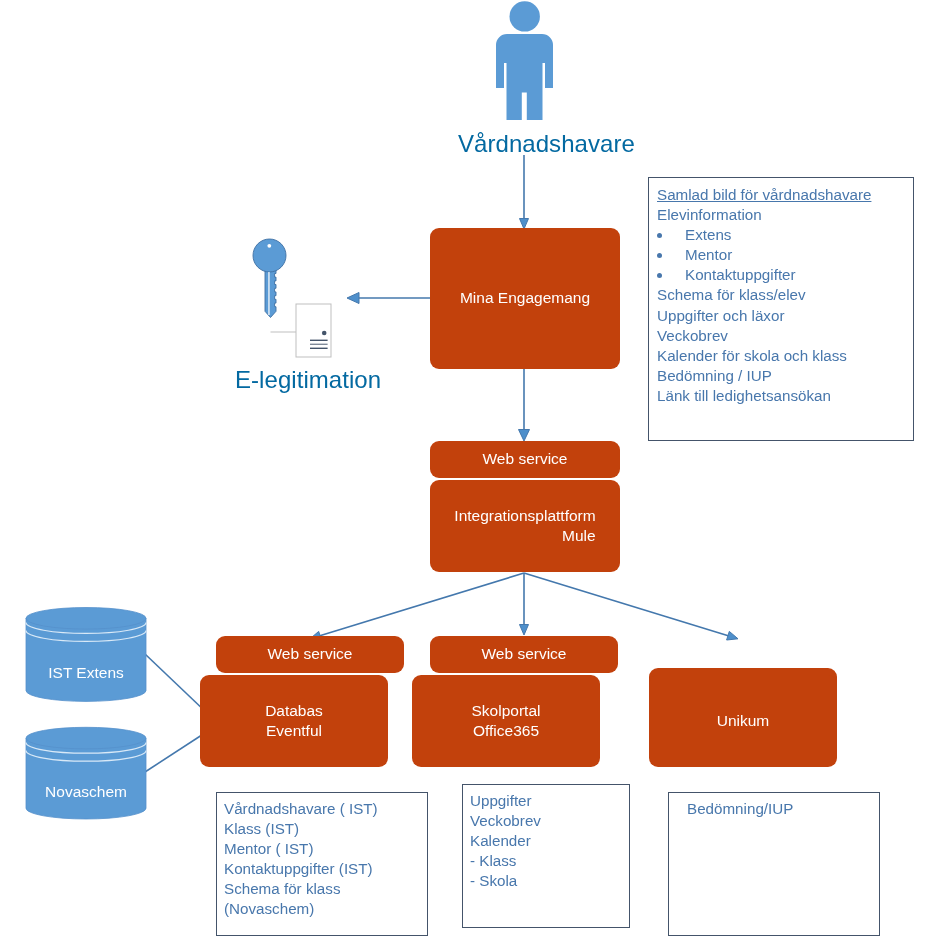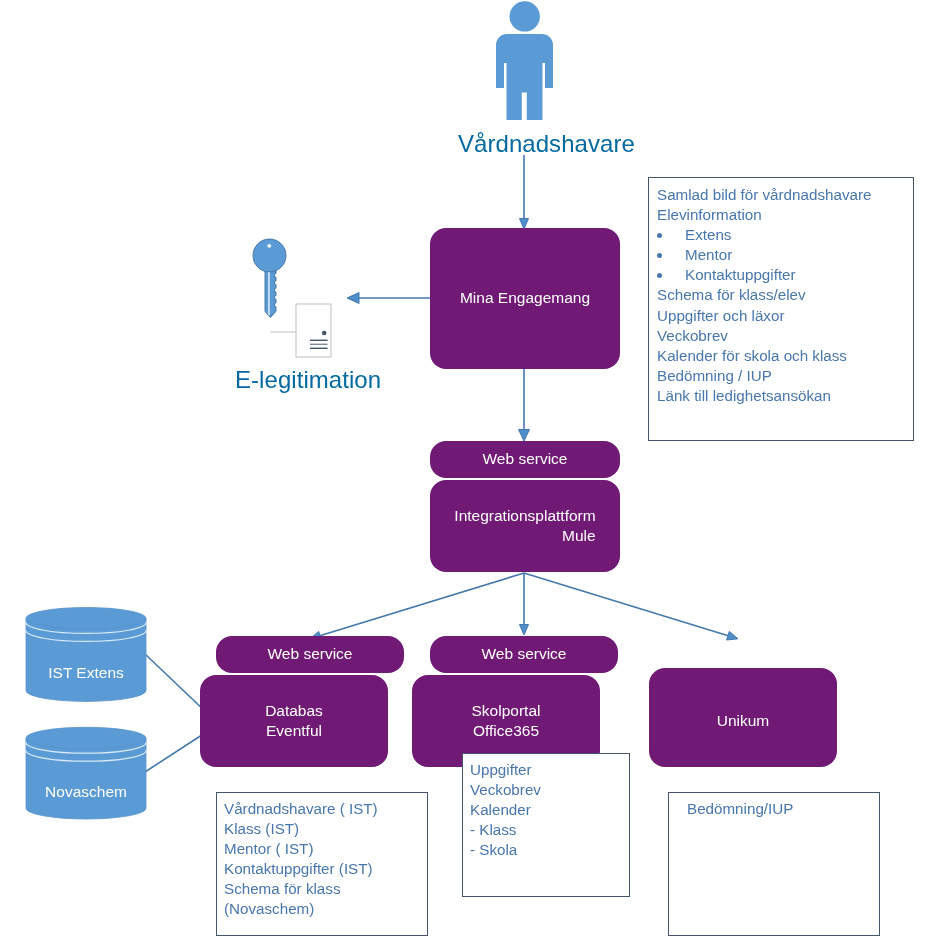--- a/index.html
+++ b/index.html
@@ -1,19 +1,19 @@
 <!DOCTYPE html>
 <html><head>
 <meta charset="utf-8">
 <style>
   html,body{margin:0;padding:0;}
   body{width:938px;height:938px;background:#ffffff;font-family:"Liberation Sans",sans-serif;overflow:hidden;}
   #stage{position:relative;width:938px;height:938px;}
   .abs{position:absolute;}
-  .blue-box{background:#701a75;border-radius:16px;color:#fff;display:flex;align-items:center;justify-content:center;
+  .blue-box{background:#c2410c;border-radius:9px;color:#fff;display:flex;align-items:center;justify-content:center;
             text-align:center;line-height:1.3;font-size:15.5px;white-space:pre-line;box-sizing:border-box;}
   .caption{color:#0369a1;font-size:24px;white-space:nowrap;letter-spacing:0.05px;}
   .notebox{border:1px solid #44546A;box-sizing:border-box;background:#fff;color:#4877AC;font-size:15.2px;line-height:20.1px;}
   .notebox div{white-space:nowrap;}
   .bul{padding-left:28px;position:relative;}
   .bdot{position:absolute;left:0px;top:8px;width:5px;height:5px;border-radius:50%;background:#4877AC;font-size:0;}
   #svgmain{position:absolute;left:0;top:0;width:938px;height:938px;pointer-events:none;}
 </style>
 </head>
 <body>
@@ -93,42 +93,42 @@
 Eventful</div>
 
   <div class="abs blue-box" style="left:430px;top:636px;width:188px;height:37px;">Web service</div>
   <div class="abs blue-box" style="left:412px;top:675px;width:188px;height:92px;">Skolportal
 Office365</div>
 
   <div class="abs blue-box" style="left:649px;top:636px;width:188px;height:37px;margin-top:32px;">http/html</div>
   <div class="abs blue-box" style="left:649px;top:675px;width:188px;height:92px;">Unikum</div>
 
   <div class="abs notebox" style="left:648px;top:177px;width:266px;height:264px;padding:7px 0 0 8px;">
-    <div style="">Samlad bild för vårdnadshavare</div>
+    <div style="text-decoration:underline;">Samlad bild för vårdnadshavare</div>
     <div>Elevinformation</div>
     <div class="bul"><span class="bdot">•</span><span>Extens</span></div>
     <div class="bul"><span class="bdot">•</span><span>Mentor</span></div>
     <div class="bul"><span class="bdot">•</span><span>Kontaktuppgifter</span></div>
     <div>Schema för klass/elev</div>
     <div>Uppgifter och läxor</div>
     <div>Veckobrev</div>
     <div>Kalender för skola och klass</div>
     <div>Bedömning / IUP</div>
     <div>Länk till ledighetsansökan</div>
   </div>
 
   <div class="abs notebox" style="left:216px;top:792px;width:212px;height:144px;padding:6px 0 0 7px;">
     <div>Vårdnadshavare ( IST)</div>
     <div>Klass (IST)</div>
     <div>Mentor ( IST)</div>
     <div>Kontaktuppgifter (IST)</div>
     <div>Schema för klass</div>
     <div>(Novaschem)</div>
   </div>
-  <div class="abs notebox" style="left:462px;top:753px;width:168px;height:144px;padding:6px 0 0 7px;">
+  <div class="abs notebox" style="left:462px;top:784px;width:168px;height:144px;padding:6px 0 0 7px;">
     <div>Uppgifter</div>
     <div>Veckobrev</div>
     <div>Kalender</div>
     <div>- Klass</div>
     <div>- Skola</div>
   </div>
   <div class="abs notebox" style="left:668px;top:792px;width:212px;height:144px;padding:6px 0 0 18px;">
     <div>Bedömning/IUP</div>
   </div>
 

